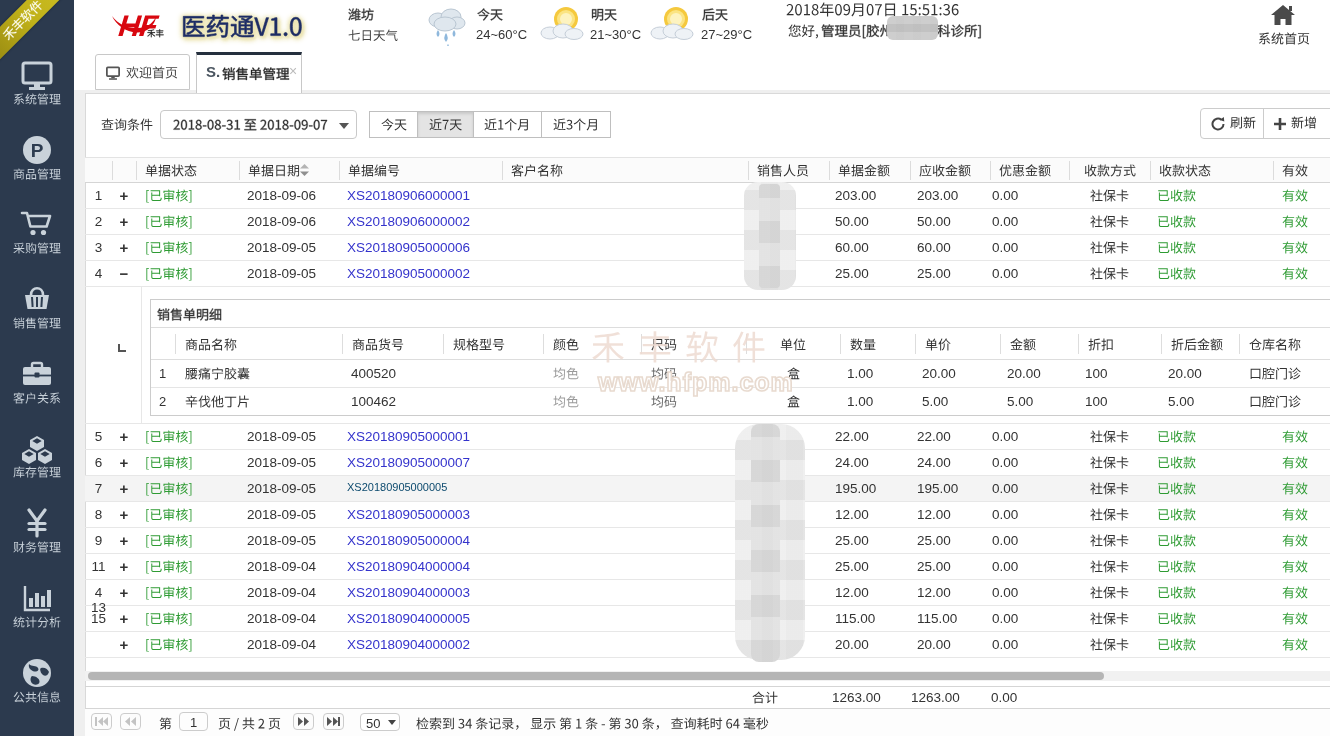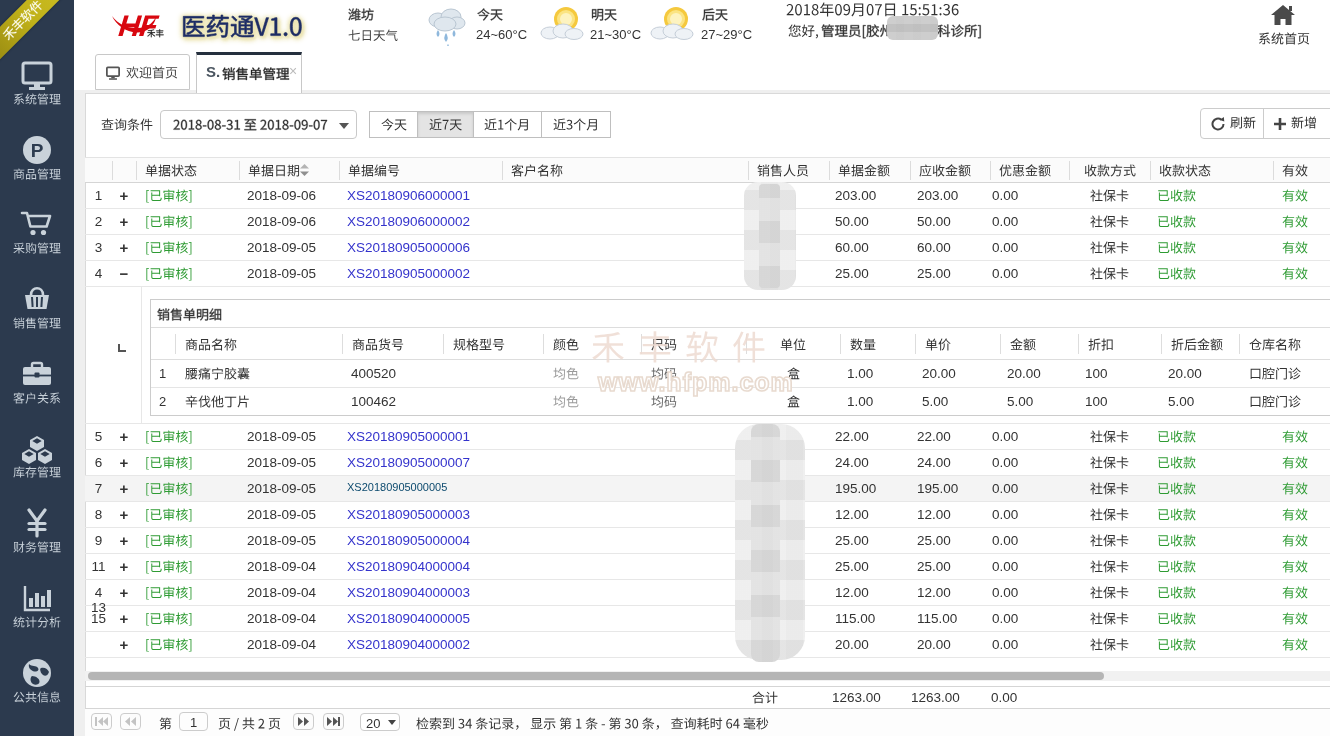--- a/index.html
+++ b/index.html
@@ -1419,21 +1419,21 @@
       </g>
     </svg></div>
 <div class="ab" style="left:323px;top:713px;width:21px;height:17px;border:1px solid #ccc;border-radius:4px;background:#fcfcfc"><svg width="19" height="15" viewBox="0 0 19 15">
       <g fill="#555">
         <path d="M3 3v9l5-4.5z"></path>
         <path d="M9 3v9l5-4.5z"></path>
         <rect x="14" y="3" width="2" height="9"></rect>
       </g>
     </svg></div>
 <div class="ab" style="left:360px;top:713px;width:40px;height:18px;border:1px solid #ccc;border-radius:4px;background:#fff">
-    <span class="lat" style="position:absolute;left:5px;top:2px;font-size:13px">20</span>
+    <span class="lat" style="position:absolute;left:5px;top:2px;font-size:13px">50</span>
     <svg class="ab" style="left:27px;top:6px" width="8" height="5">
       <path d="M0 0h8l-4 5z" fill="#444"></path>
     </svg>
   </div>
 <div class="ab" style="left:415px;top:716px"><svg class="t" width="355" height="17">
       <g fill="#333" transform="translate(1,11.4) scale(0.013000)">
         <use href="#u68C0" x="0"></use>
         <use href="#u7D22" x="1000"></use>
         <use href="#u5230" x="2000"></use>
         <use href="#u0033" x="3224"></use>

